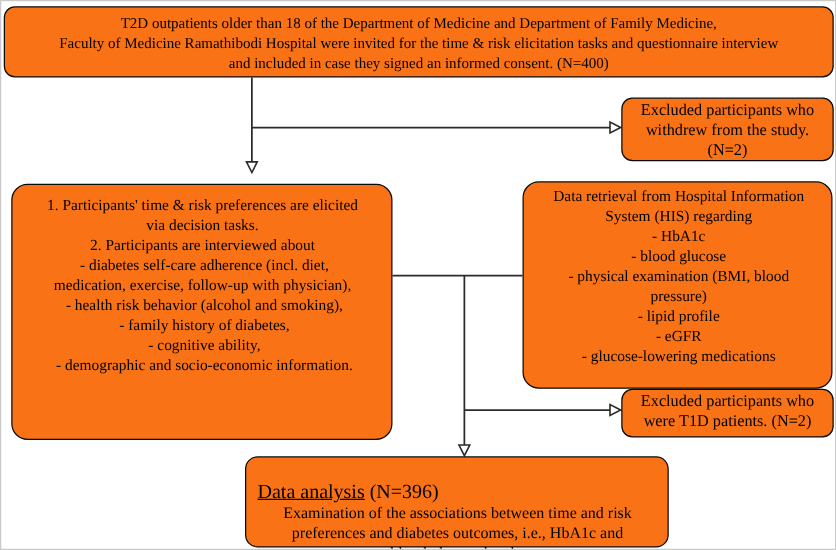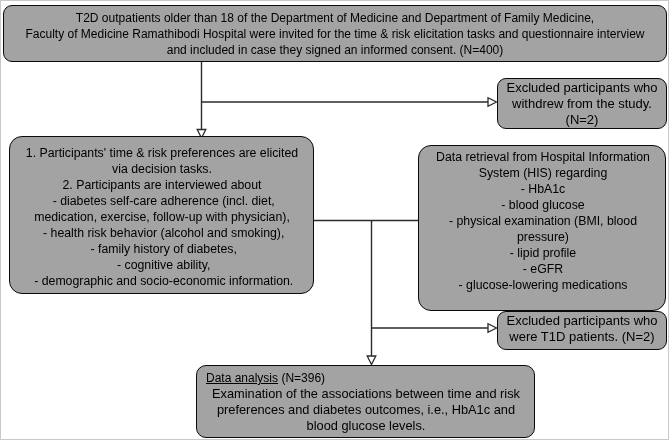--- a/index.html
+++ b/index.html
@@ -11,36 +11,37 @@
     box-sizing:border-box;
     font-family:"Liberation Sans","DejaVu Sans",sans-serif;
     color:#000000;
     overflow:hidden;
   }
   svg.connectors{position:absolute;left:0;top:0;width:669px;height:440px;}
   svg.connectors line{stroke:#2b2b2b;stroke-width:1.4;}
   svg.connectors polygon{fill:#ffffff;stroke:#2b2b2b;stroke-width:1.3;}
   .box{
     position:absolute;
-    background:#a3a3a3;
+    background:#f97316;
     border:1.8px solid #0a0a0a;
     border-radius:11px;
     box-sizing:border-box;
+    font-family:Liberation Serif, serif;
   }
   .lines{white-space:pre-wrap;font-size:12.3px;line-height:16px;text-align:center;}
   .center{text-align:center;}
   .top-box{left:2px;top:4px;width:664px;height:57px;padding:4px 4px 0 4px;border-radius:9px;}
   .top-box .lines{font-size:12px;}
   .excl1-box{left:496px;top:77px;width:170px;height:51px;padding:1px 6px 0 6px;border-radius:9px;}
   .excl1-box .lines,.excl2-box .lines{font-size:13px;line-height:16.2px;}
-  .left-box{left:8px;top:135px;width:305px;height:158px;padding:8px 6px 0 7px;border-radius:13px;}
+  .left-box{left:8px;top:146px;width:305px;height:205px;padding:8px 6px 0 7px;border-radius:13px;}
   .right-box{left:417px;top:144px;width:248px;height:166px;padding:3px 6px 0 8px;border-radius:13px;}
   .excl2-box{left:496px;top:310px;width:170px;height:39px;padding:1px 6px 0 6px;border-radius:9px;}
   .bottom-box{left:195px;top:364px;width:339px;height:73px;padding:4px 8px 0 9px;border-radius:10px;}
-  .bottom-box .row1{font-size:12px;line-height:16px;}
+  .bottom-box .row1{font-size:16px;line-height:16px;margin-top:16px;}
   .bottom-box .lines{font-size:12.8px;}
   .underline{text-decoration:underline;}
 </style>
 </head>
 <body>
 
 <div class="canvas">
 
   <svg class="connectors" viewBox="0 0 669 440">
     <g>

